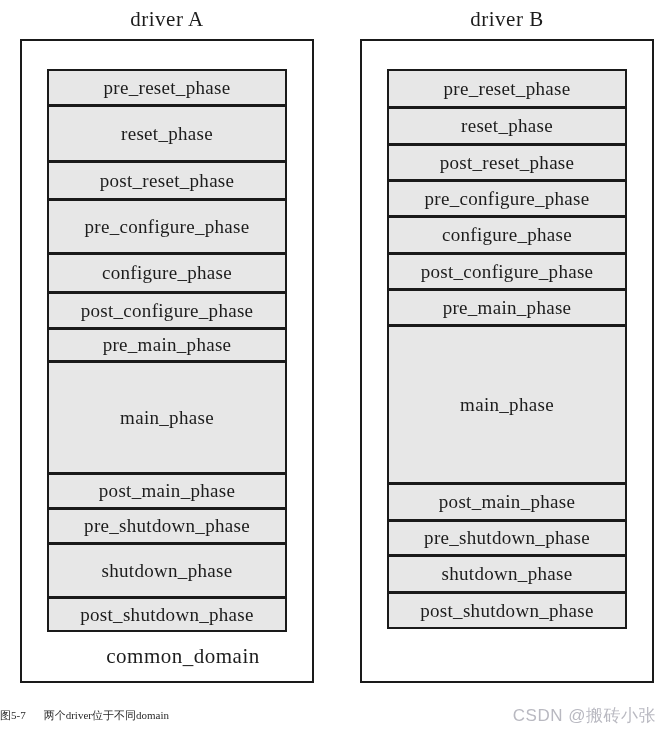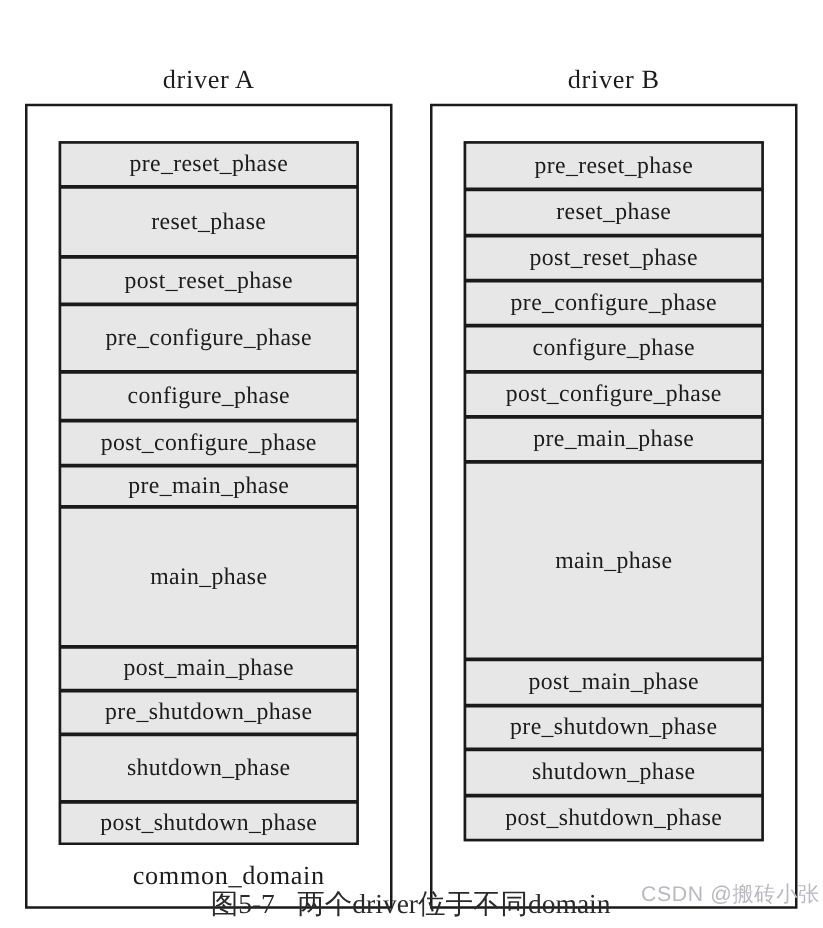--- a/index.html
+++ b/index.html
@@ -15,24 +15,24 @@
     position: relative;
     font-family: "Liberation Serif", "DejaVu Serif", serif;
     color: var(--text);
     overflow: hidden;
   }
   .col {
     position: absolute; top: 6px; width: 294px;
     display: flex; flex-direction: column; align-items: center;
   }
   .col-a { left: 20px; }
-  .col-b { left: 344px; }
+  .col-b { left: 360px; }
   .col-title {
     height: 26px; line-height: 26px; margin-bottom: 7px;
-    font-size: 21px; letter-spacing: 0.5px; margin-top: 44px;
+    font-size: 21px; letter-spacing: 0.5px;
   }
   .outer-box {
     width: 294px; height: 644px;
     border: 2px solid var(--border);
     background: #ffffff;
     display: flex; flex-direction: column; align-items: center;
     padding-top: 28px;
   }
   .stack {
     width: 240px;
@@ -46,21 +46,21 @@
     display: flex; align-items: center; justify-content: center;
     font-size: 19px; letter-spacing: 0.3px;
     white-space: nowrap;
   }
   .domain-label {
     flex: 1; display: flex; align-items: center; justify-content: center;
     font-size: 21px; letter-spacing: 0.5px; margin-left: 32px;
   }
   .caption {
     position: absolute; left: 0; top: 708px; width: 657px;
-    text-align: center; font-size: 22px; color: #2a2a2a;
+    font-size: 11px; color: #2a2a2a;
     white-space: nowrap;
   }
   .caption .cap-title { margin-left: 18px; }
   .watermark {
     position: absolute; right: 2px; top: 704px;
     font-family: "Liberation Sans", "DejaVu Sans", sans-serif;
     font-size: 17px; color: var(--watermark);
     letter-spacing: 0.5px;
   }
 </style>

